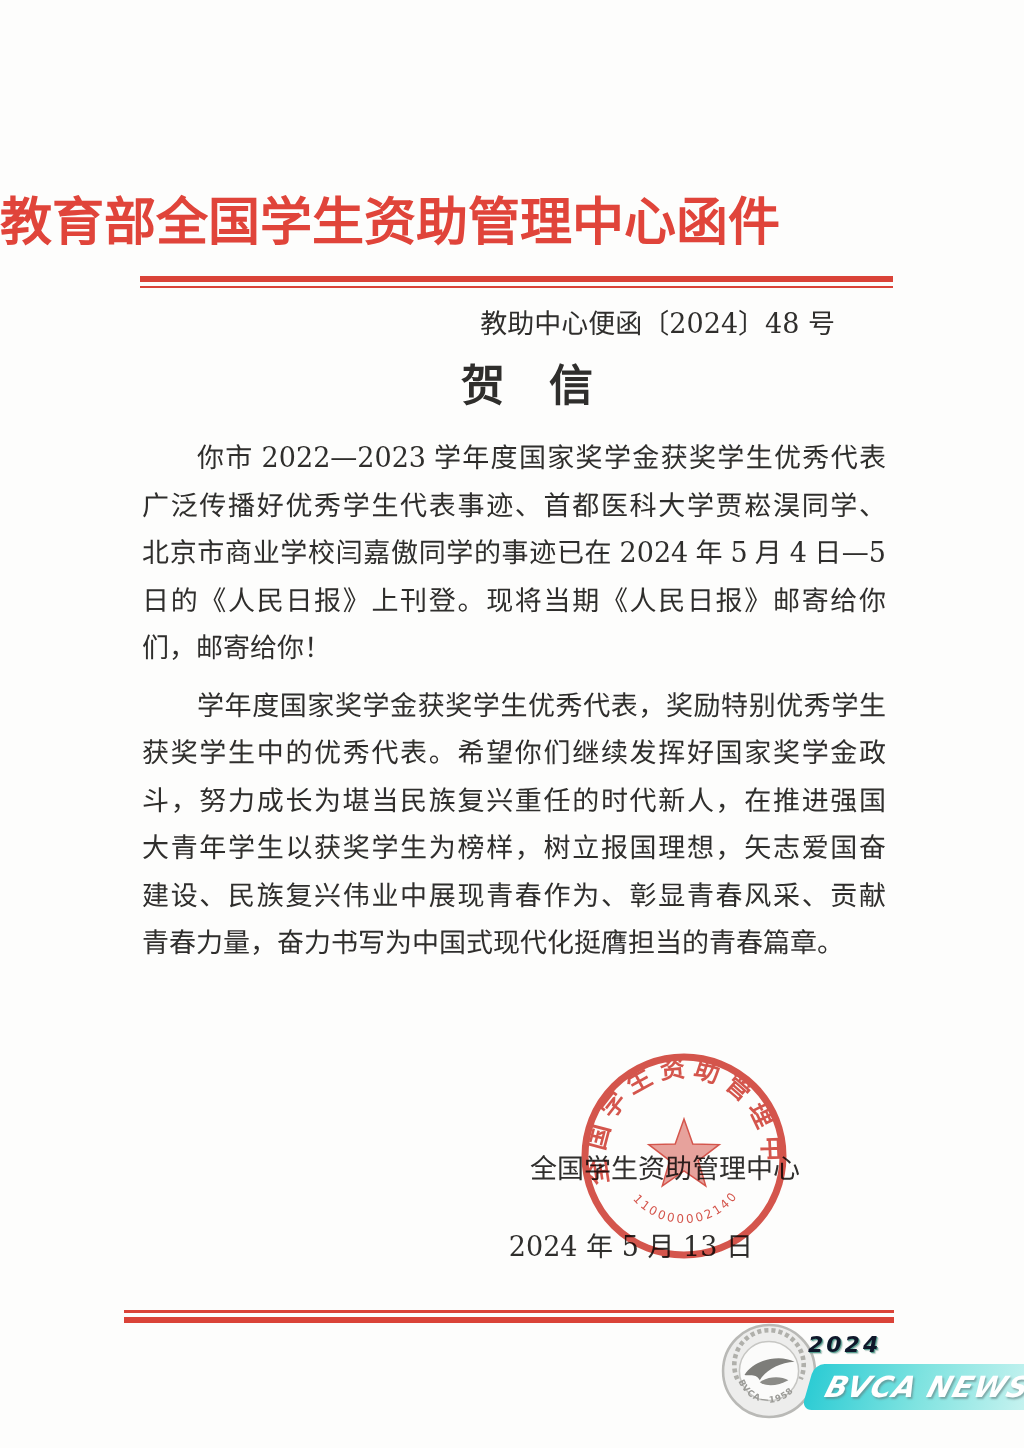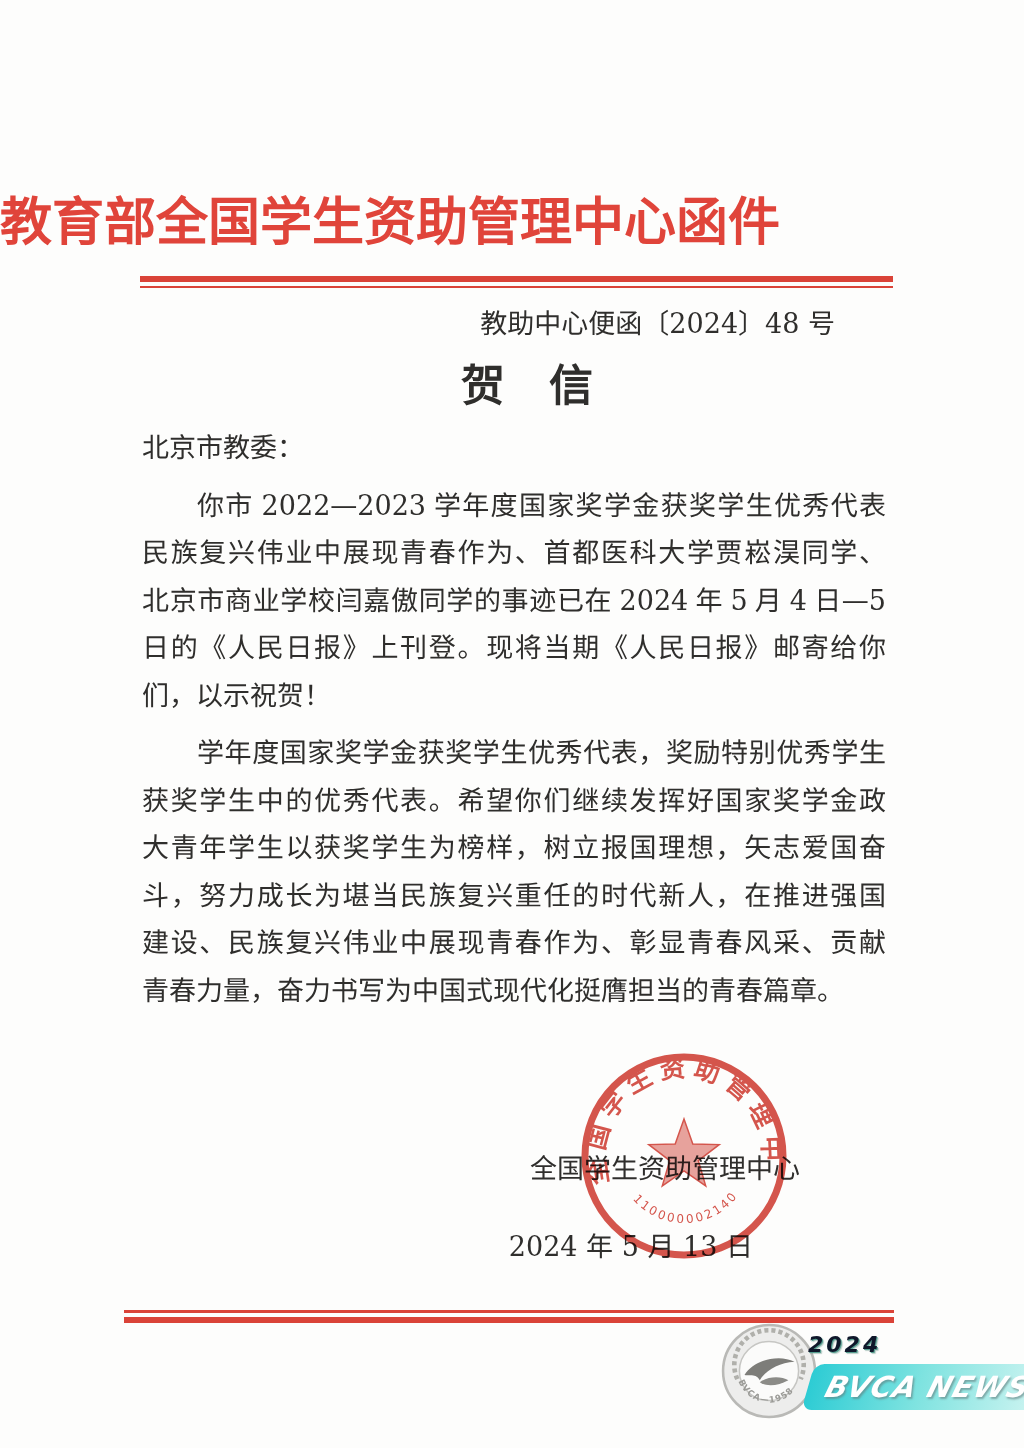--- a/index.html
+++ b/index.html
@@ -71,30 +71,29 @@
 <div class="page">
 
   <div class="letterhead">教育部全国学生资助管理中心函件</div>
   <div class="rule rule-top-thick"></div>
   <div class="rule rule-top-thin"></div>
 
   <div class="doc-number">教助中心便函〔2024〕48 号</div>
   <div class="letter-title">贺　信</div>
 
   <div class="letter-body">
-      <div class="body-line">北京市教委：</div>
       <div class="body-line just ind">你市 2022—2023 学年度国家奖学金获奖学生优秀代表</div>
-      <div class="body-line just">民族复兴伟业中展现青春作为、首都医科大学贾崧淏同学、</div>
+      <div class="body-line just">广泛传播好优秀学生代表事迹、首都医科大学贾崧淏同学、</div>
       <div class="body-line just">北京市商业学校闫嘉傲同学的事迹已在 2024 年 5 月 4 日—5</div>
       <div class="body-line just">日的《人民日报》上刊登。现将当期《人民日报》邮寄给你</div>
-      <div class="body-line">们，以示祝贺！</div>
+      <div class="body-line">们，邮寄给你！</div>
       <div class="body-line just ind">学年度国家奖学金获奖学生优秀代表，奖励特别优秀学生</div>
       <div class="body-line just">获奖学生中的优秀代表。希望你们继续发挥好国家奖学金政</div>
+      <div class="body-line just">斗，努力成长为堪当民族复兴重任的时代新人，在推进强国</div>
       <div class="body-line just">大青年学生以获奖学生为榜样，树立报国理想，矢志爱国奋</div>
-      <div class="body-line just">斗，努力成长为堪当民族复兴重任的时代新人，在推进强国</div>
       <div class="body-line just">建设、民族复兴伟业中展现青春作为、彰显青春风采、贡献</div>
       <div class="body-line">青春力量，奋力书写为中国式现代化挺膺担当的青春篇章。</div>
     </div>
 
   <div class="sig-org">全国学生资助管理中心</div>
   <div class="sig-date">2024 年 5 月 13 日</div>
 
   <svg class="seal" viewBox="0 0 212 212">
     <circle cx="106" cy="106" r="99" fill="none" stroke="#cf382d" stroke-width="7"></circle>
     <defs>

